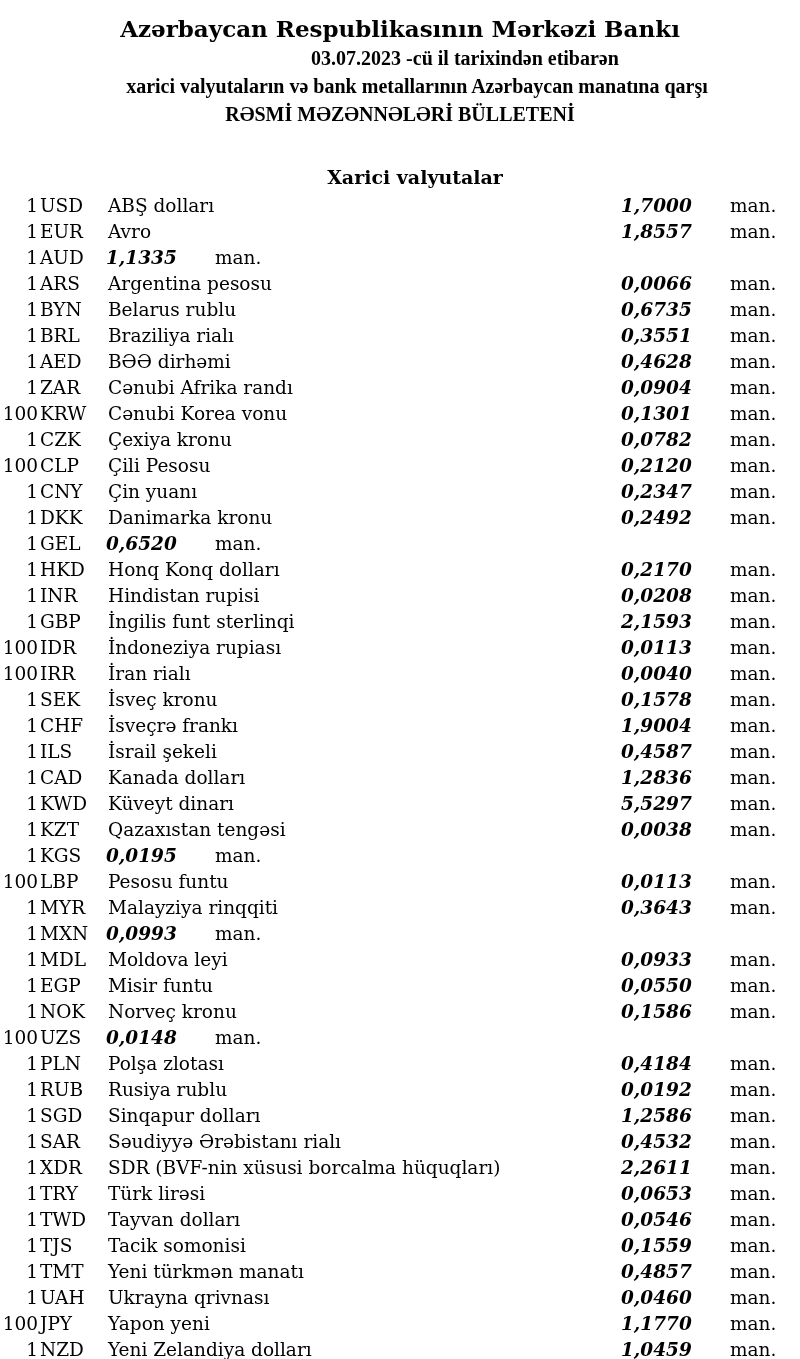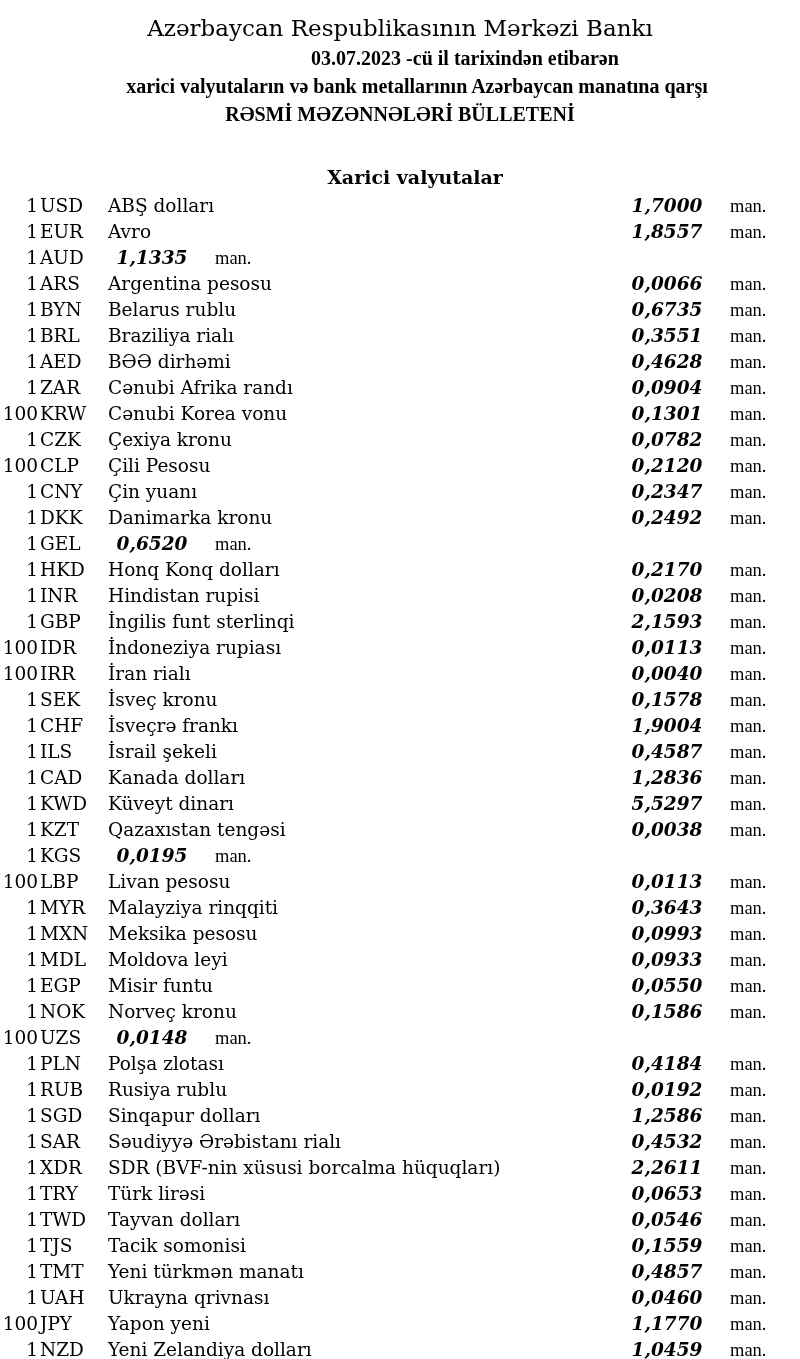--- a/index.html
+++ b/index.html
@@ -8,21 +8,21 @@
     width:800px;
     height:1359px;
     background:#ffffff;
     color:#000000;
     overflow:hidden;
     font-family:"DejaVu Serif", serif;
   }
   .t1 {
     padding-top:13px;
     text-align:center;
-    font-weight:normal;
+    font-weight:bold;
     font-size:23px;
     line-height:31px;
     font-family:"DejaVu Serif", serif;
   }
   .t2, .t3, .t4 {
     text-align:center;
     font-weight:bold;
     font-size:20px;
     line-height:28px;
     font-family:"Liberation Serif", serif;
@@ -40,22 +40,22 @@
   .table { margin-top:2px; }
   .row {
     display:flex;
     line-height:26px;
     font-size:18.5px;
     white-space:nowrap;
   }
   .qty  { width:40px; text-align:right; padding-right:2px; box-sizing:border-box; }
   .code { width:66px; }
   .name { flex:1; padding-left:2px; overflow:hidden; }
-  .rate { width:92px; text-align:center; font-weight:bold; font-style:italic; }
-  .man  { width:70px; margin-left:17px;font-family:Liberation Serif, serif; }
+  .rate { width:92px; text-align:left; font-weight:bold; font-style:italic; }
+  .man  { width:70px; margin-left:17px; }
 </style>
 </head>
 <body>
 
 <div class="doc">
   <div class="t1">Azərbaycan Respublikasının Mərkəzi Bankı</div>
   <div class="t2">03.07.2023 -cü il tarixindən etibarən</div>
   <div class="t3">xarici valyutaların və bank metallarının Azərbaycan manatına qarşı</div>
   <div class="t4">RƏSMİ MƏZƏNNƏLƏRİ BÜLLETENİ</div>
   <div class="section">Xarici valyutalar</div>
@@ -235,35 +235,34 @@
       </div>
       <div class="row">
         <span class="qty">1</span>
         <span class="code">KGS</span>
         <span class="rate">0,0195</span>
         <span class="man">man.</span>
       </div>
       <div class="row">
         <span class="qty">100</span>
         <span class="code">LBP</span>
-        <span class="name">Livan pesosu</span>
+        <span class="name">Pesosu funtu</span>
         <span class="rate">0,0113</span>
         <span class="man">man.</span>
       </div>
       <div class="row">
         <span class="qty">1</span>
         <span class="code">MYR</span>
         <span class="name">Malayziya rinqqiti</span>
         <span class="rate">0,3643</span>
         <span class="man">man.</span>
       </div>
       <div class="row">
         <span class="qty">1</span>
         <span class="code">MXN</span>
-        <span class="name">Meksika pesosu</span>
         <span class="rate">0,0993</span>
         <span class="man">man.</span>
       </div>
       <div class="row">
         <span class="qty">1</span>
         <span class="code">MDL</span>
         <span class="name">Moldova leyi</span>
         <span class="rate">0,0933</span>
         <span class="man">man.</span>
       </div>

